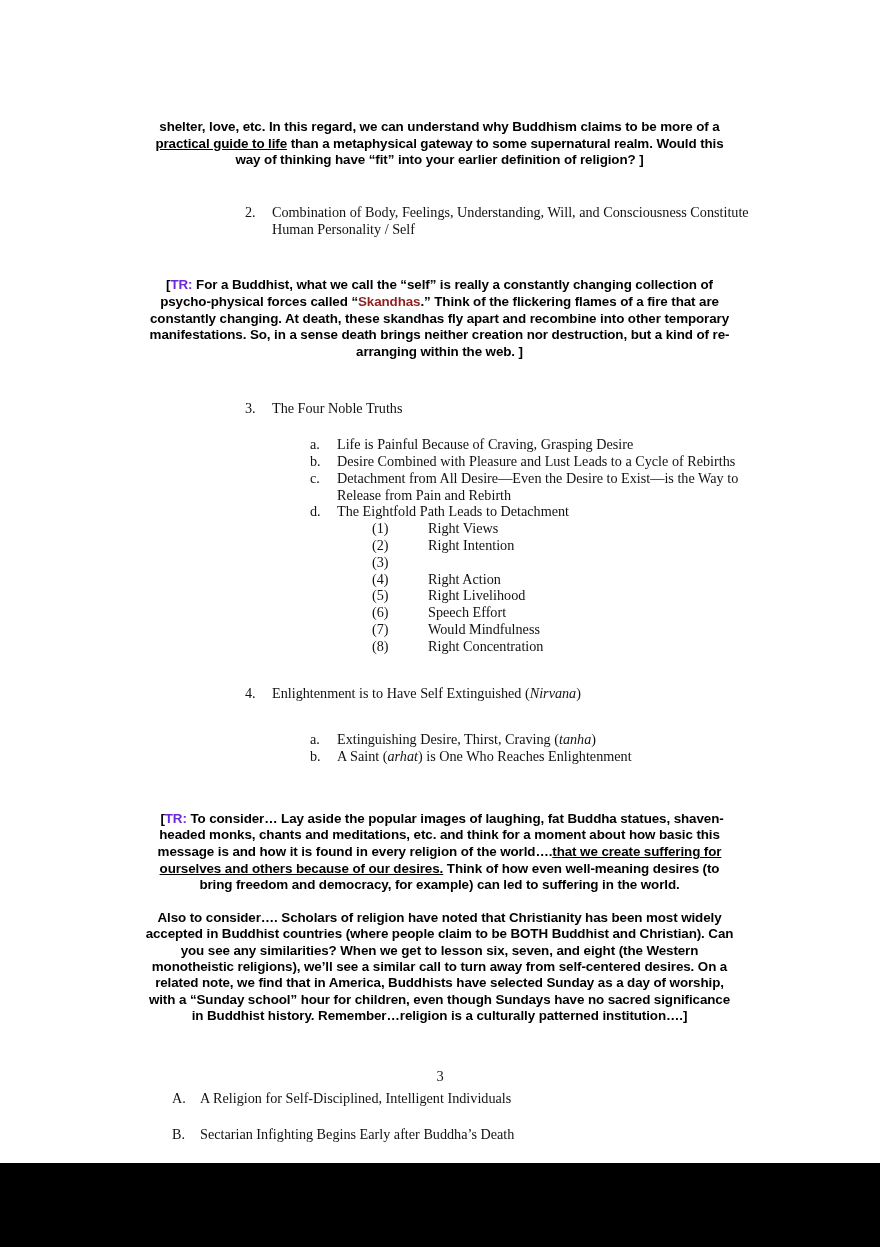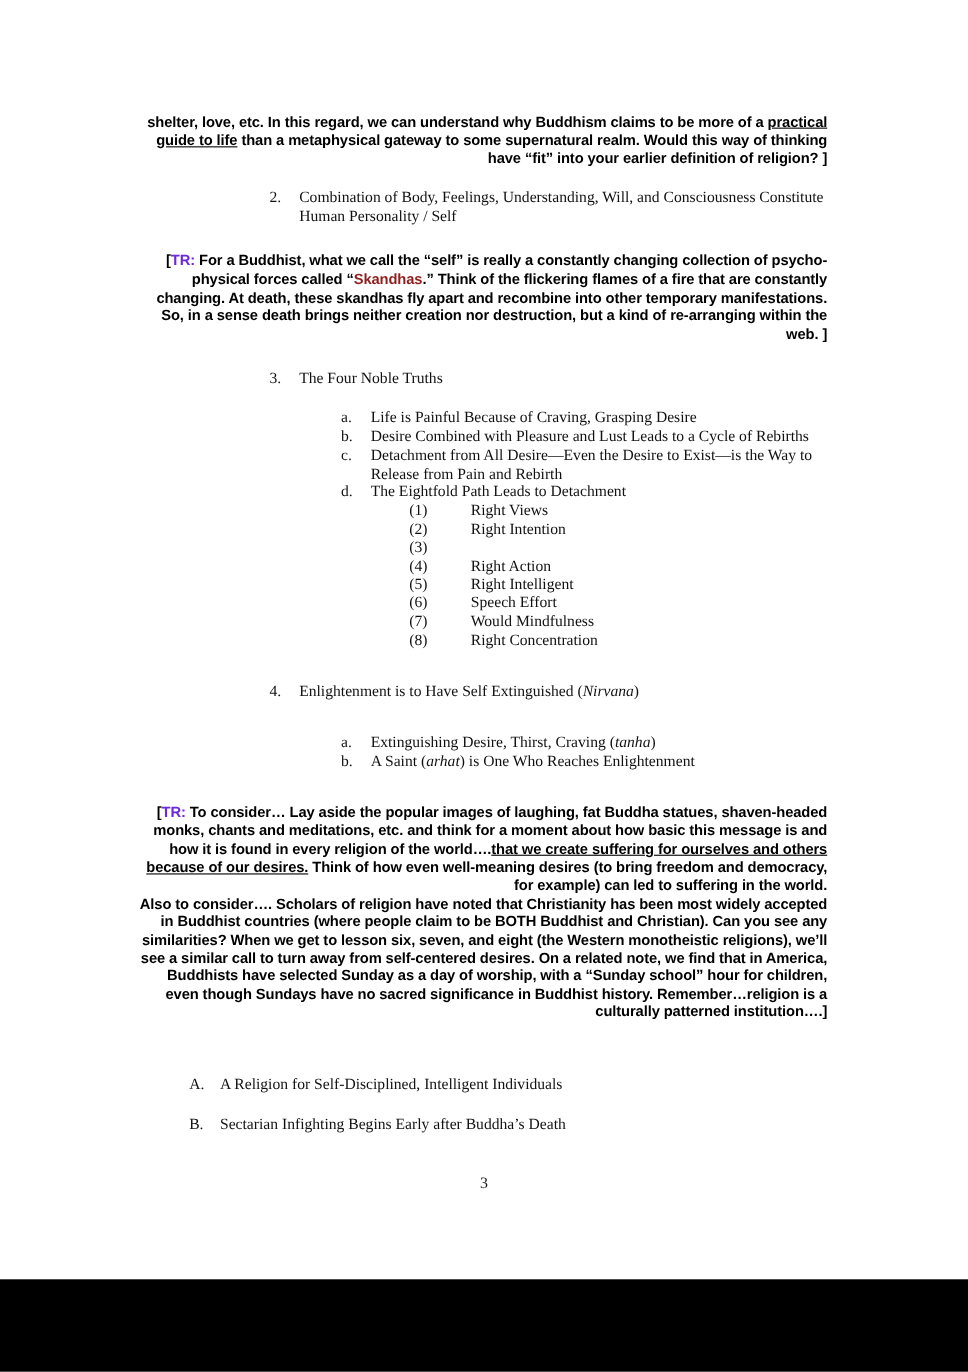--- a/index.html
+++ b/index.html
@@ -40,22 +40,22 @@
     width: 625px;
   }
 
   
   .bold-para {
     font-family: "Liberation Sans", "DejaVu Sans", sans-serif;
     font-weight: bold;
     font-size: 13.4px;
     line-height: 16.6px;
     color: #000000;
-    text-align: right;
-    margin: 0;
+    text-align: center;
+    margin: 16px;
     letter-spacing: -0.1px;
   }
   .bold-para.tight { line-height: 16.4px; }
 
   .tr-tag {
     color: #6d28d9;
   }
   .maroon {
     color: #8f1f1f;
   }
@@ -177,21 +177,21 @@
     </div>
     <div class="outline lvl-paren">
       <span class="marker">(3)</span>
     </div>
     <div class="outline lvl-paren">
       <span class="marker">(4)</span>
       <span class="otext">Right Action</span>
     </div>
     <div class="outline lvl-paren">
       <span class="marker">(5)</span>
-      <span class="otext">Right Intelligent</span>
+      <span class="otext">Right Livelihood</span>
     </div>
     <div class="outline lvl-paren">
       <span class="marker">(6)</span>
       <span class="otext">Speech Effort</span>
     </div>
     <div class="outline lvl-paren">
       <span class="marker">(7)</span>
       <span class="otext">Would Mindfulness</span>
     </div>
     <div class="outline lvl-paren">

